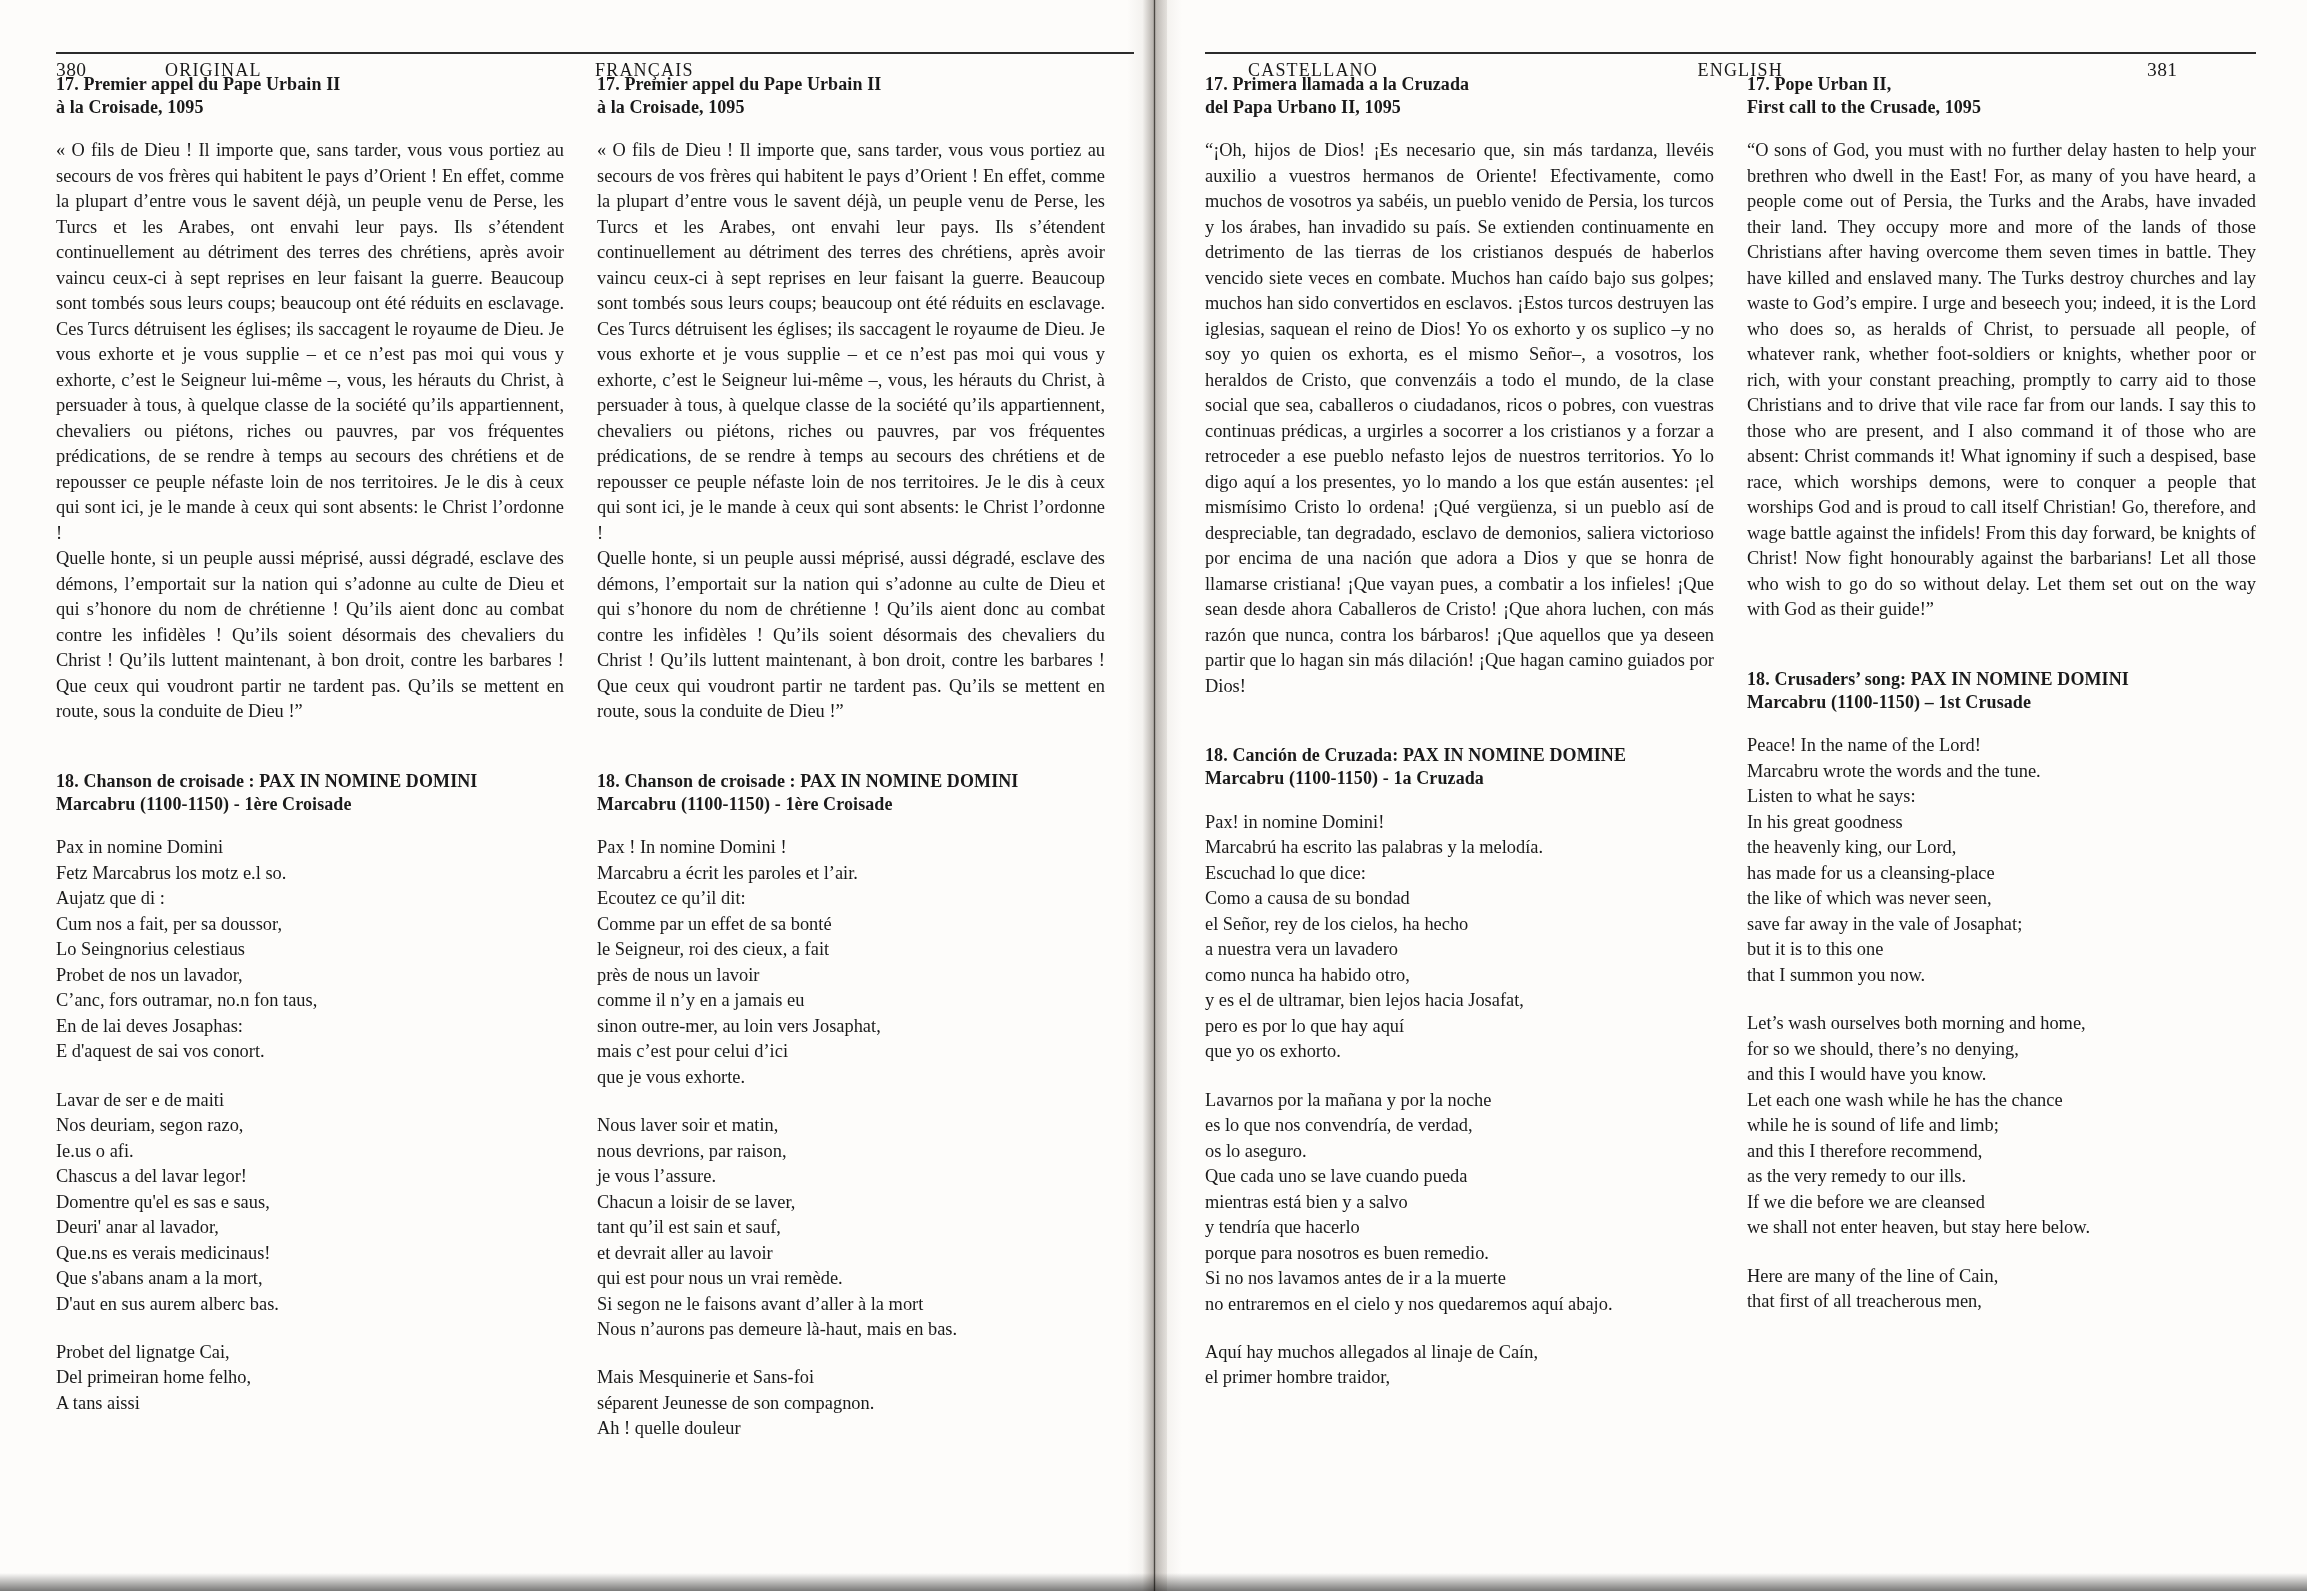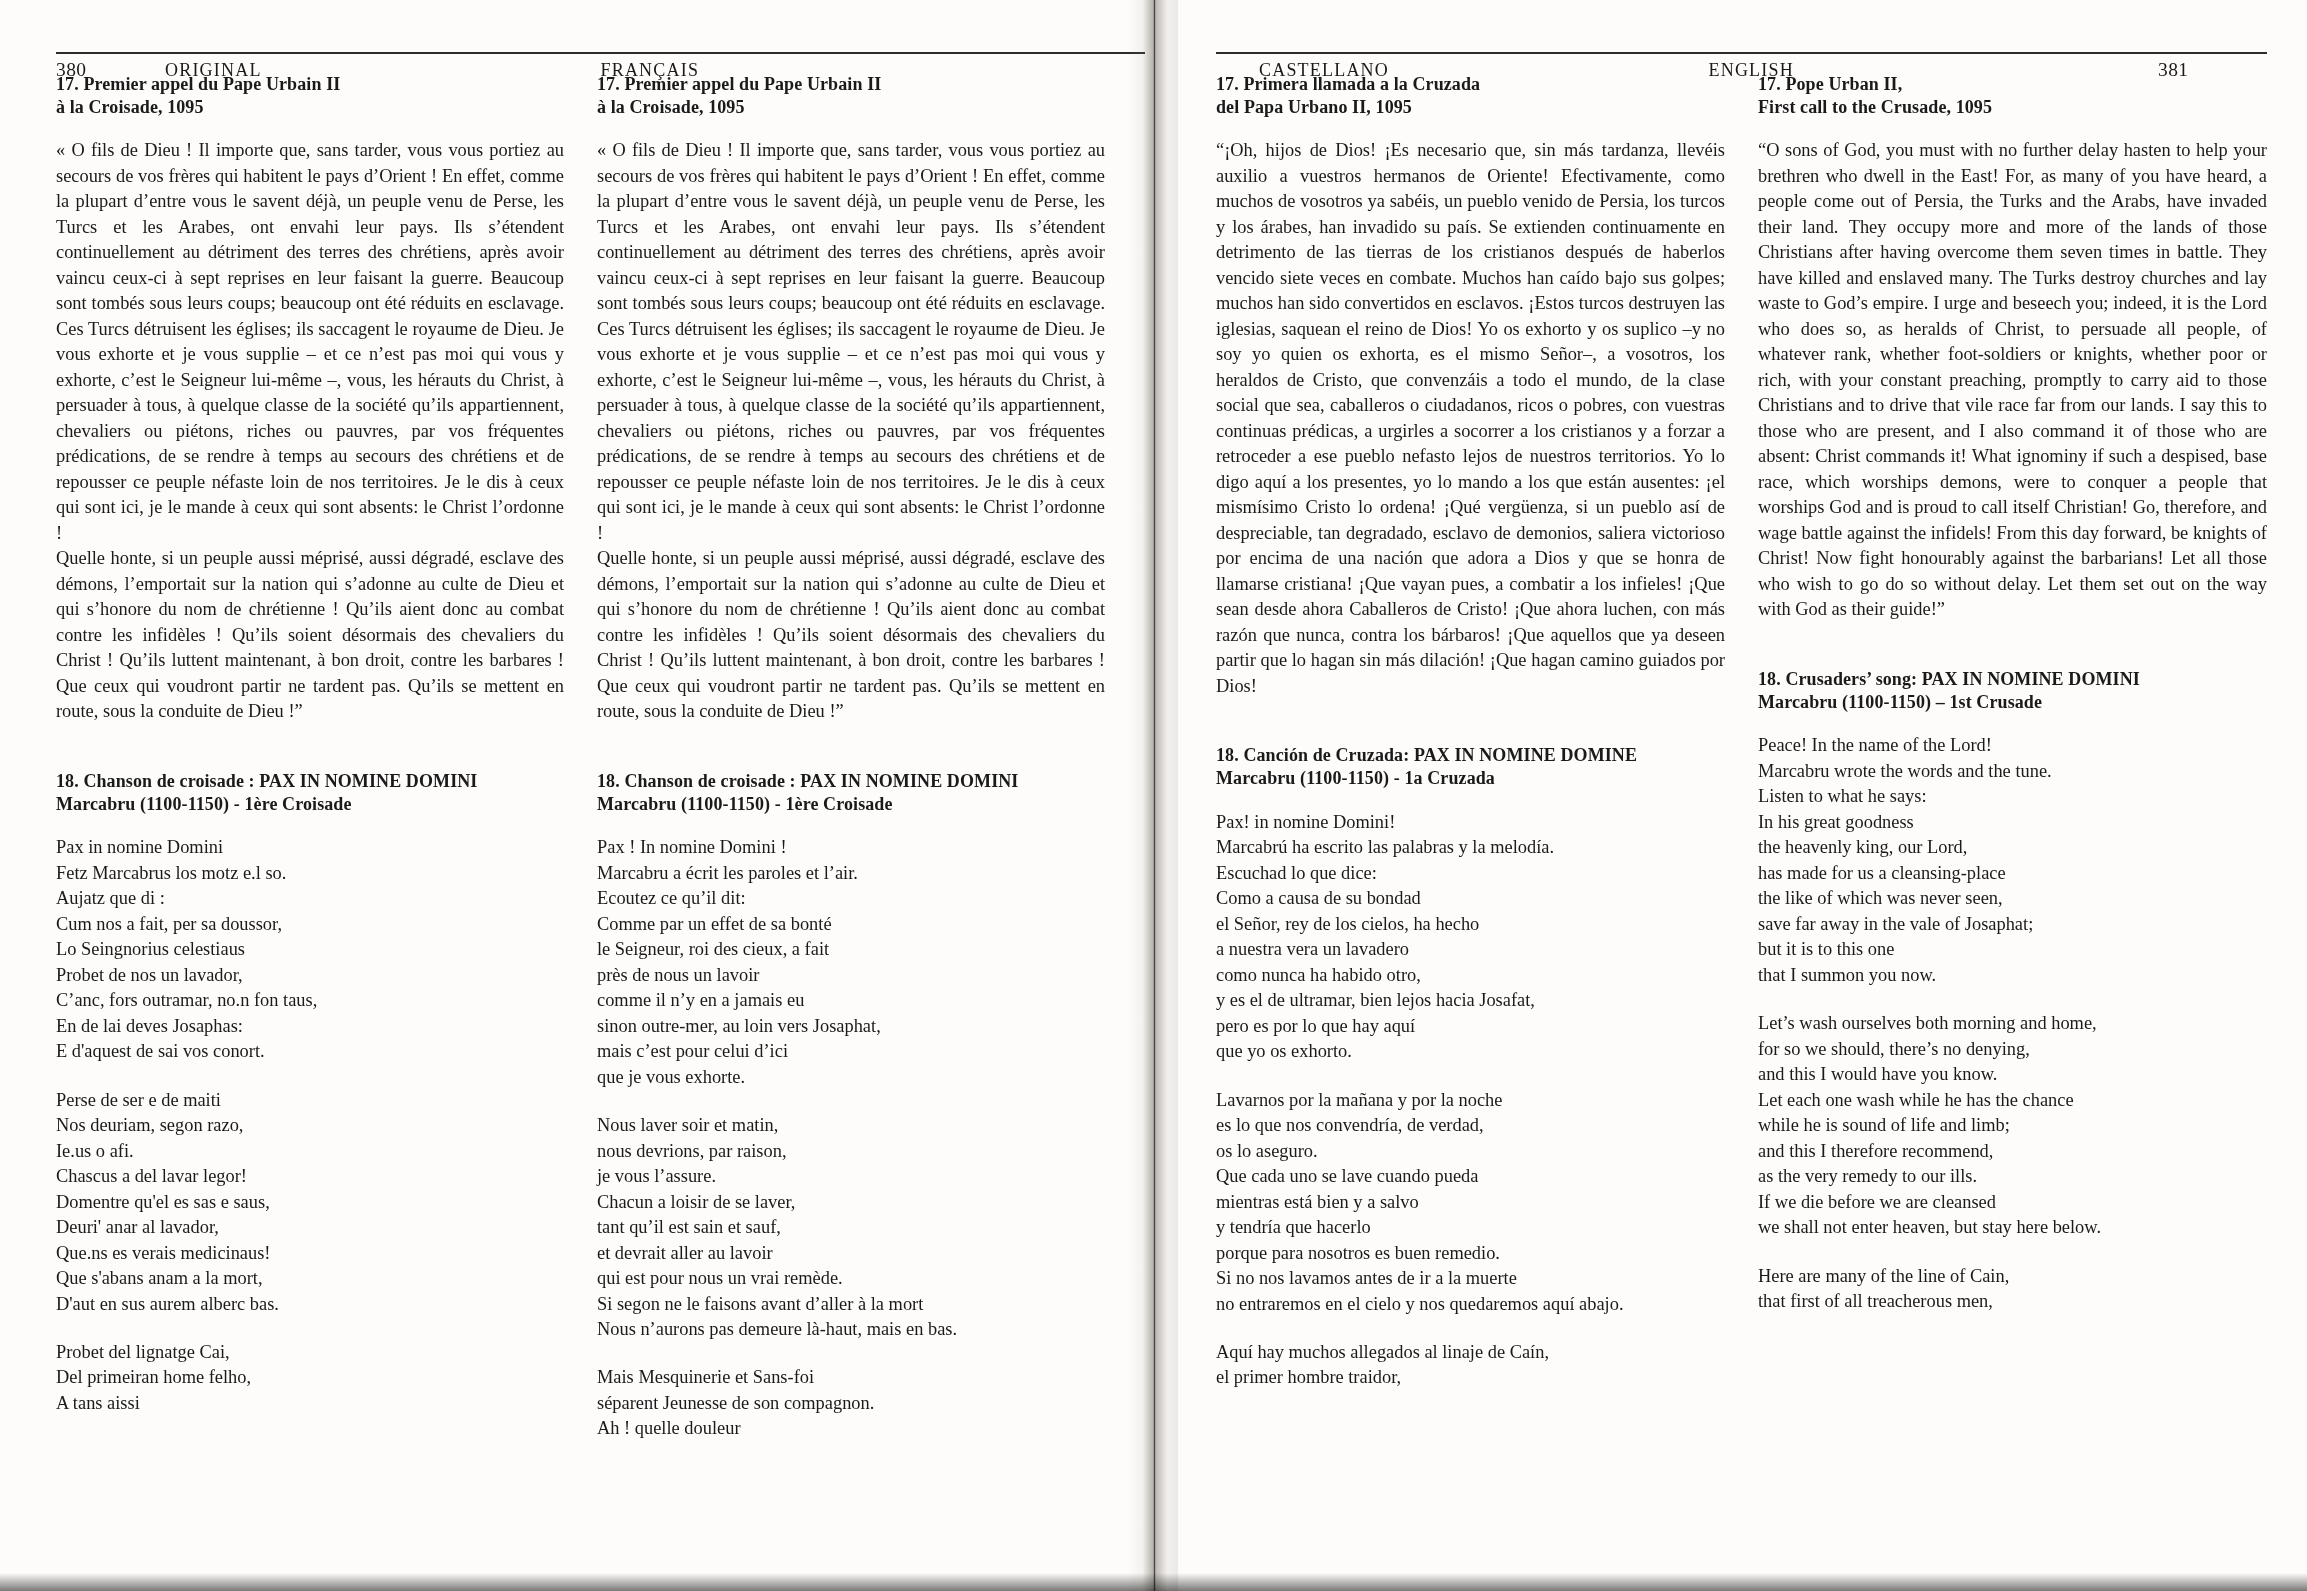--- a/index.html
+++ b/index.html
@@ -26,21 +26,21 @@
     box-sizing: border-box;
     background: #fdfcfa;
     height: 1592px;
   }
   .page-left {
     width: 1313px;
     padding: 16px 33px 0 56px;
   }
   .page-right {
     width: 1154px;
-    padding: 16px 40px 0 38px;
+    padding: 16px 51px 0 38px;
   }
   
   .gutter {
     position: absolute;
     top: 0;
     left: 1127px;
     width: 55px;
     height: 1592px;
     background: linear-gradient(to right,
       rgba(255,255,255,0) 0%,
@@ -183,21 +183,21 @@
             <span class="l">Fetz Marcabrus los motz e.l so.</span>
             <span class="l">Aujatz que di :</span>
             <span class="l">Cum nos a fait, per sa doussor,</span>
             <span class="l">Lo Seingnorius celestiaus</span>
             <span class="l">Probet de nos un lavador,</span>
             <span class="l">C’anc, fors outramar, no.n fon taus,</span>
             <span class="l">En de lai deves Josaphas:</span>
             <span class="l">E d'aquest de sai vos conort.</span>
           </div>
           <div class="stanza">
-            <span class="l">Perse de ser e de maiti</span>
+            <span class="l">Lavar de ser e de maiti</span>
             <span class="l">Nos deuriam, segon razo,</span>
             <span class="l">Ie.us o afi.</span>
             <span class="l">Chascus a del lavar legor!</span>
             <span class="l">Domentre qu'el es sas e saus,</span>
             <span class="l">Deuri' anar al lavador,</span>
             <span class="l">Que.ns es verais medicinaus!</span>
             <span class="l">Que s'abans anam a la mort,</span>
             <span class="l">D'aut en sus aurem alberc bas.</span>
           </div>
           <div class="stanza">

